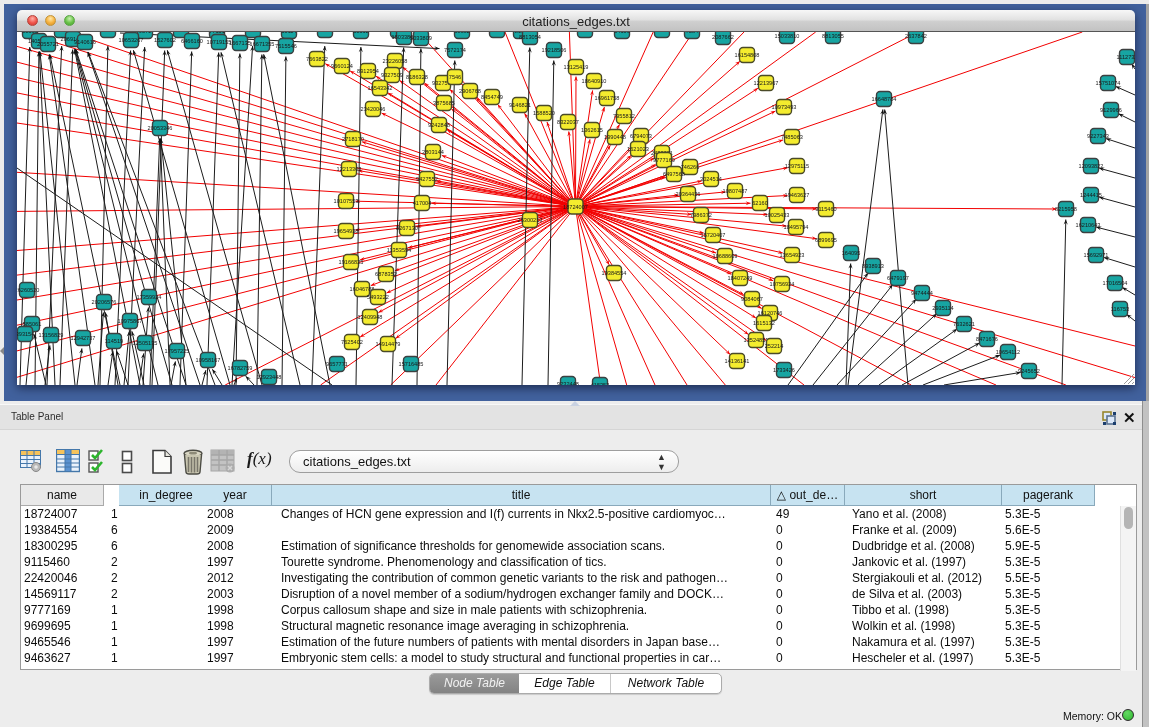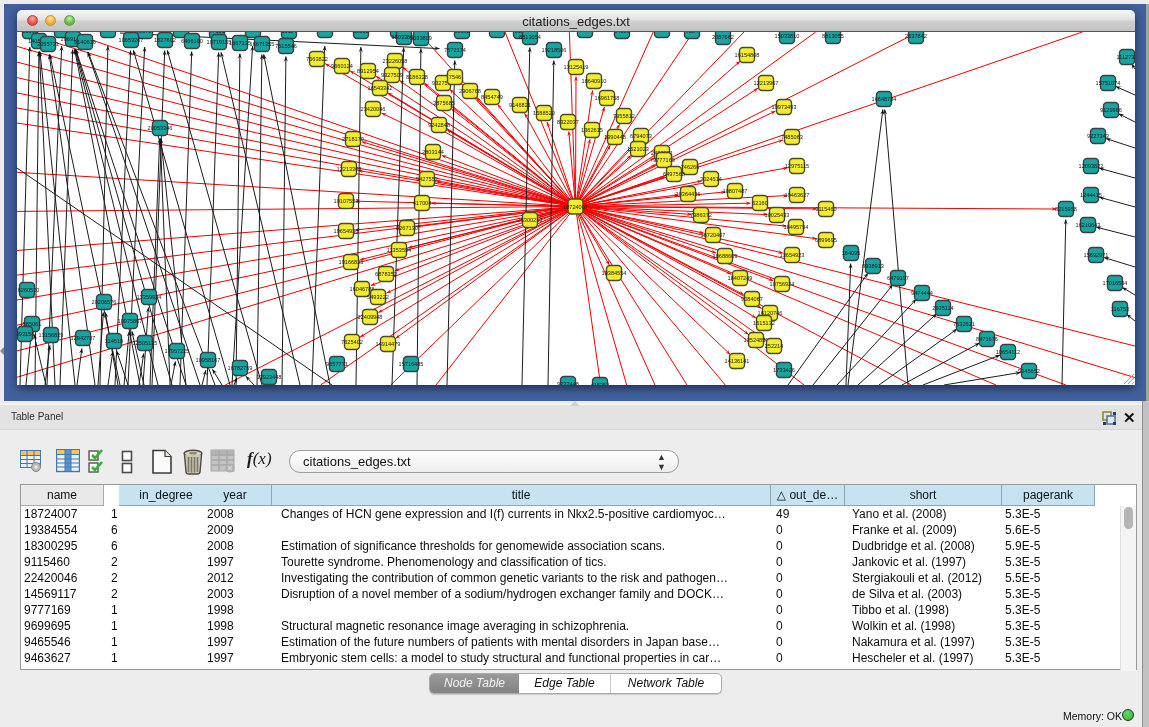--- a/index.html
+++ b/index.html
@@ -875,20 +875,21 @@
           <div class="c2">2003</div>
           <div class="c3">Disruption of a novel member of a sodium/hydrogen exchanger family and DOCK…</div>
           <div class="c4">0</div>
           <div class="c5">de Silva et al. (2003)</div>
           <div class="c6">5.3E-5</div>
         </div>
 <div class="tr">
           <div class="c0">9777169</div>
           <div class="c1">1</div>
           <div class="c2">1998</div>
+          <div class="c3">Corpus callosum shape and size in male patients with schizophrenia.</div>
           <div class="c4">0</div>
           <div class="c5">Tibbo et al. (1998)</div>
           <div class="c6">5.3E-5</div>
         </div>
 <div class="tr">
           <div class="c0">9699695</div>
           <div class="c1">1</div>
           <div class="c2">1998</div>
           <div class="c3">Structural magnetic resonance image averaging in schizophrenia.</div>
           <div class="c4">0</div>

